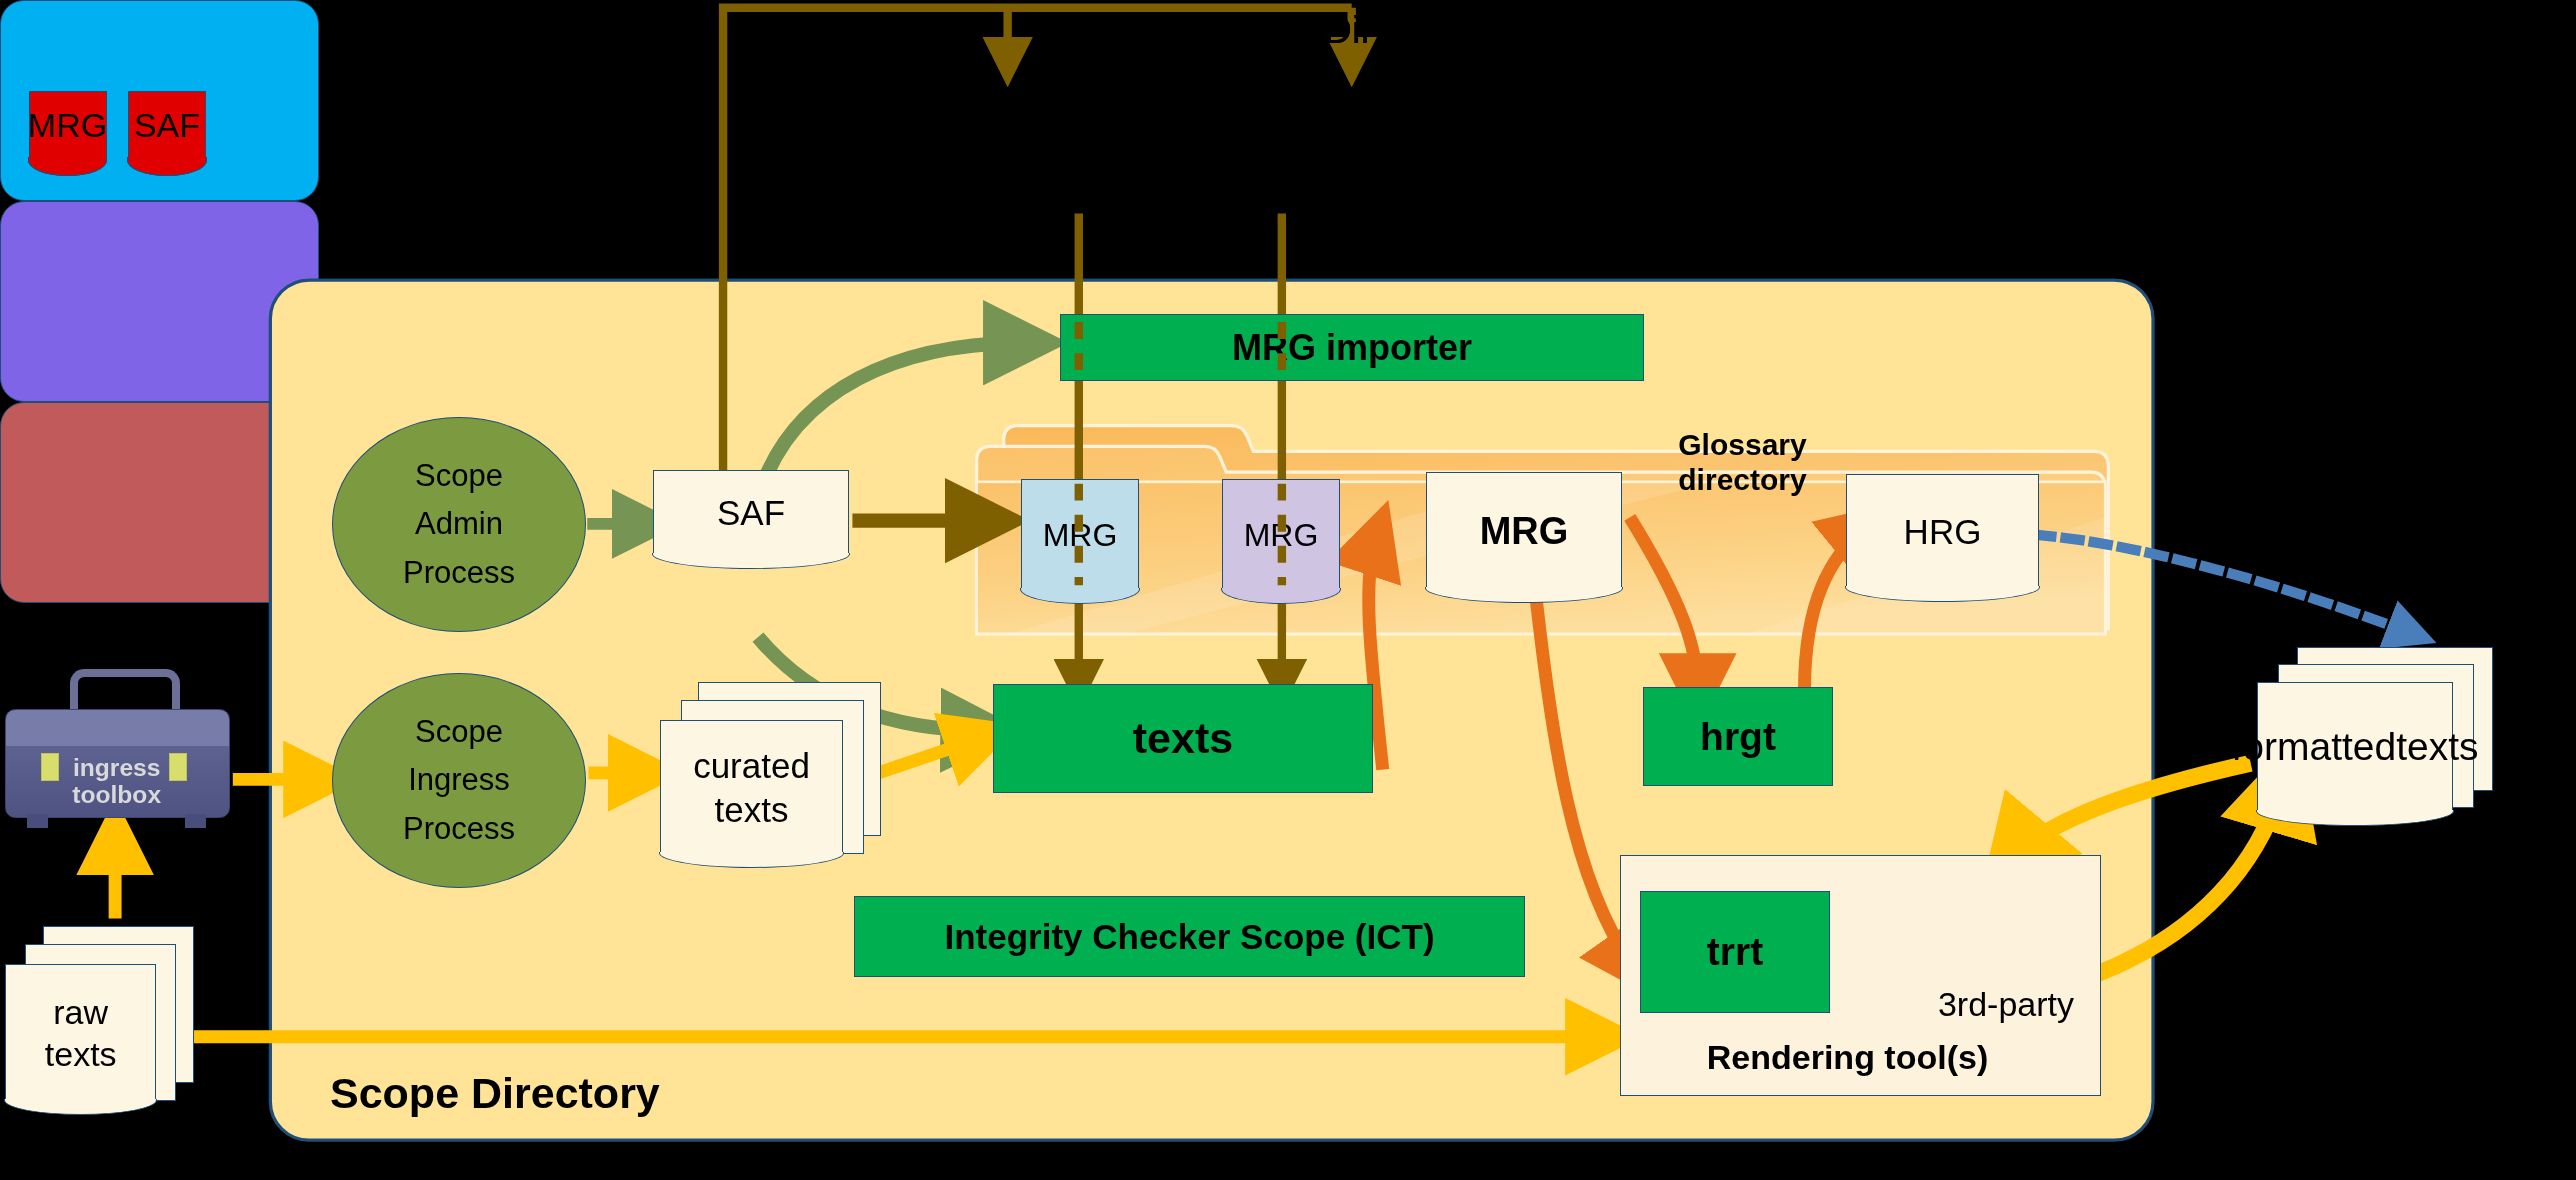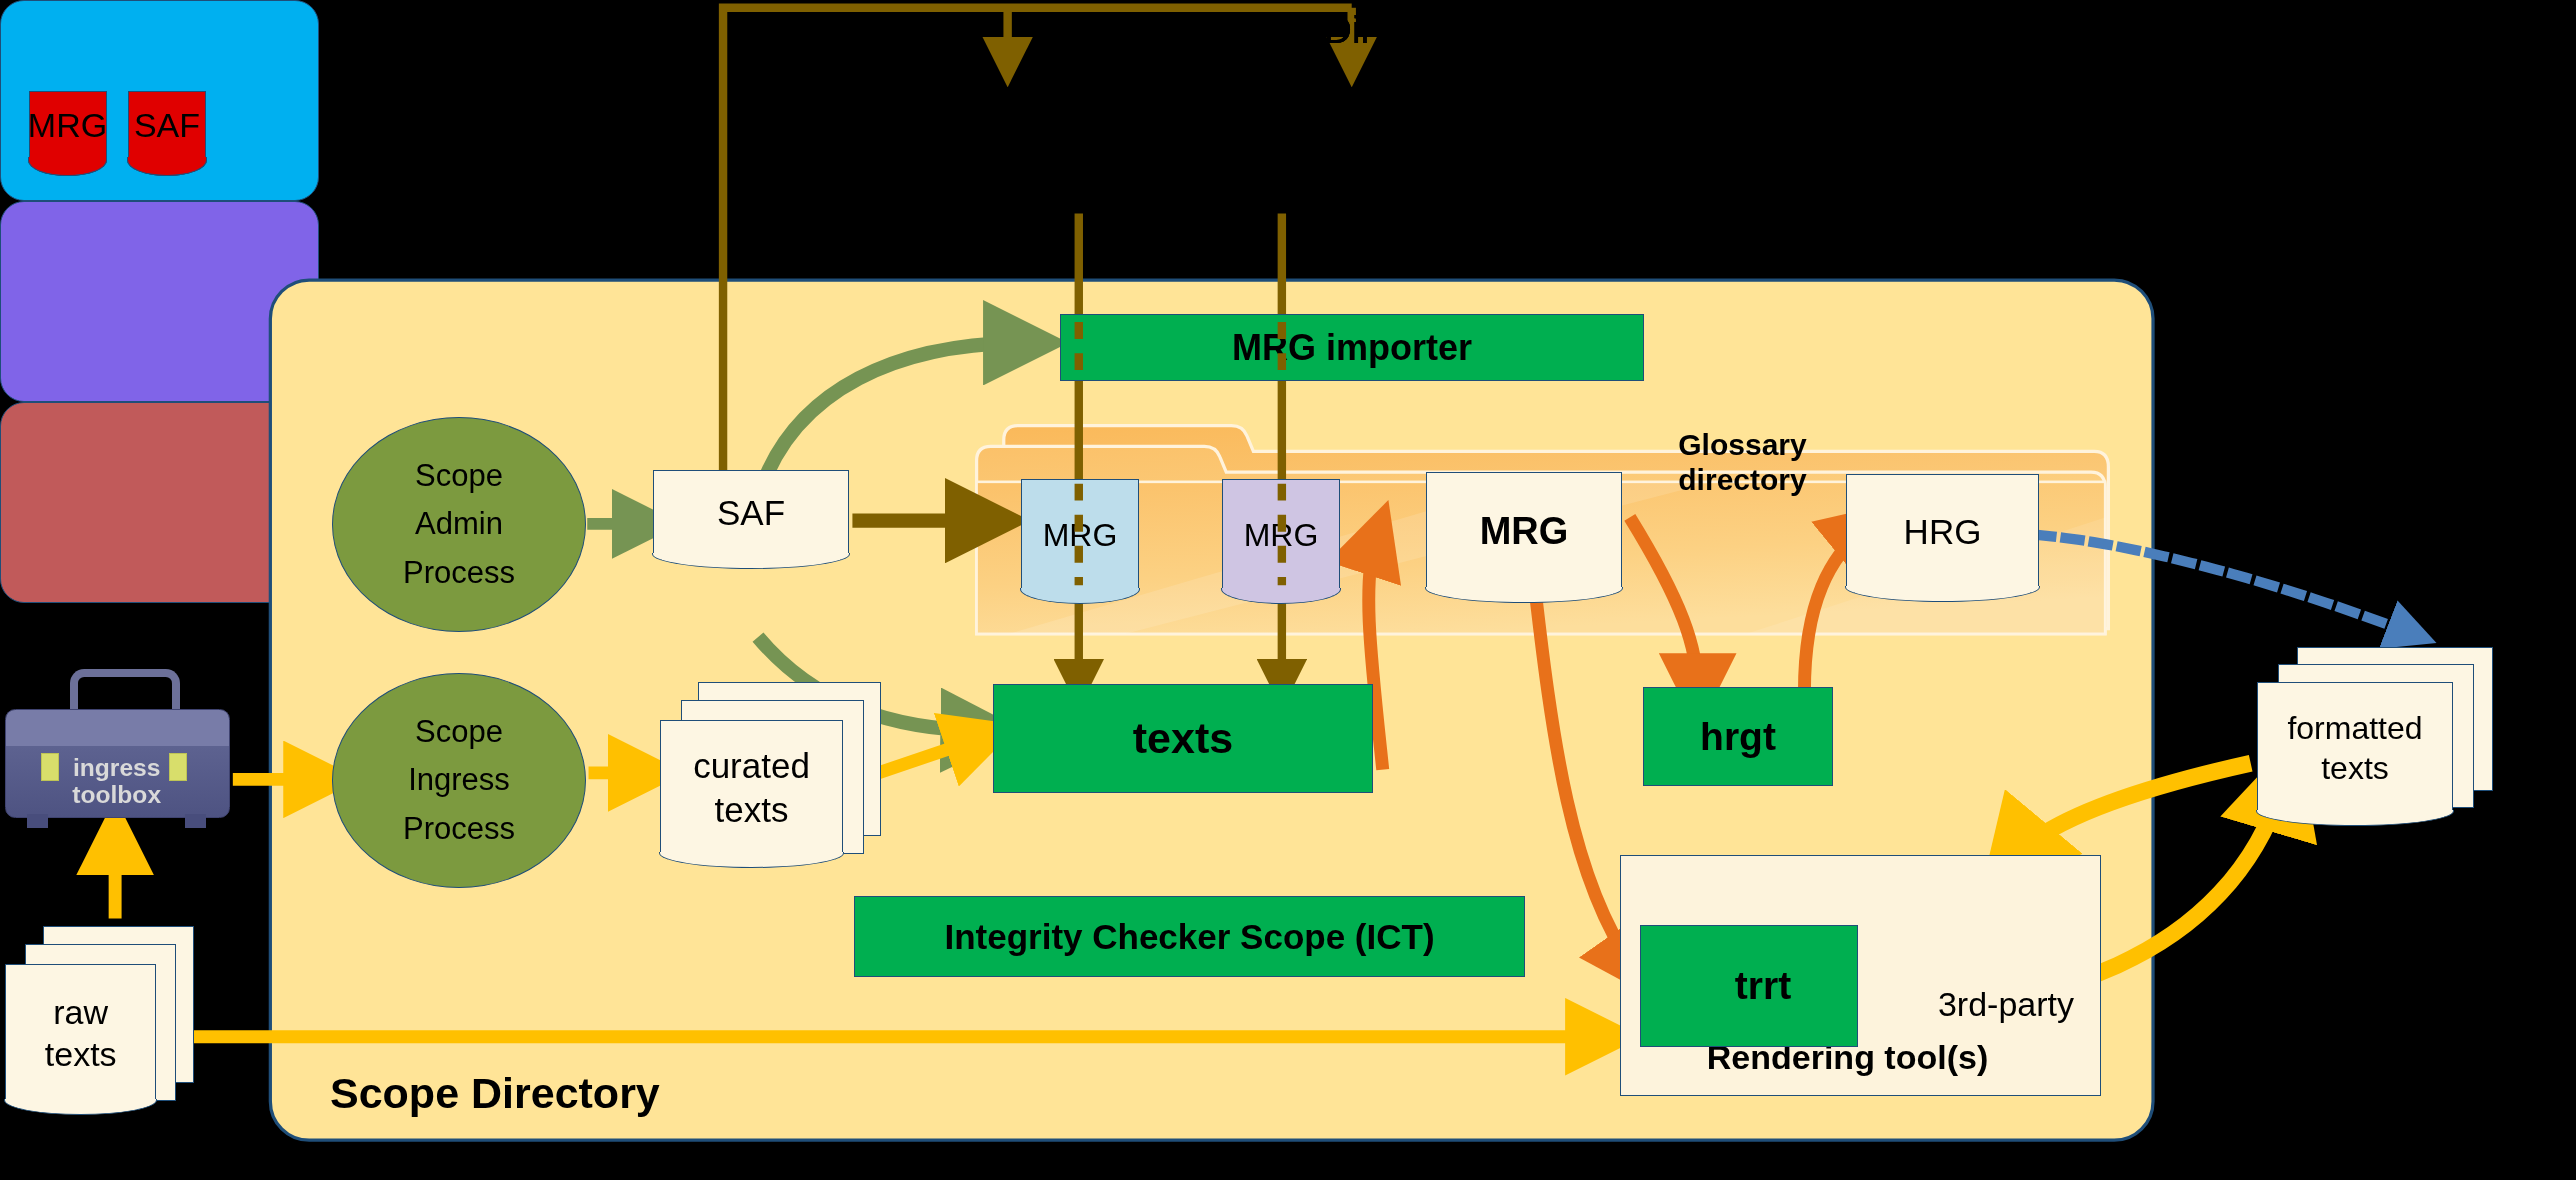--- a/index.html
+++ b/index.html
@@ -206,21 +206,21 @@
   </div>
 
   <div class="green" style="left:854px;top:896px;width:669px;height:79px;font-size:35px;">
     <span>Integrity Checker Scope (ICT)</span>
   </div>
 
   <div class="boxwhite" style="left:1620px;top:855px;width:479px;height:239px;">
     <div class="label" style="left:0;right:26px;top:129px;text-align:right;font-size:34px;">3rd-party</div>
     <div class="label" style="left:0;right:26px;top:182px;text-align:center;font-size:34px;font-weight:bold;">Rendering  tool(s)</div>
   </div>
-  <div class="green" style="left:1640px;top:925px;width:188px;height:120px;font-size:39px;padding-left:28px;">
+  <div class="green" style="left:1640px;top:891px;width:188px;height:120px;font-size:39px;">
     <span>trrt</span>
   </div>
 
   <div class="label" style="left:330px;top:1069px;font-size:43px;font-weight:bold;">
     <span>Scope Directory</span>
   </div>
 
   <div class="toolbox" style="left:5.2px;top:709px;width:223px;height:129px;">
 
     <div style="position:absolute;left:65px;top:-40px;width:94px;height:45px;
@@ -247,21 +247,21 @@
     <div class="stackpage" style="left:19.4px;top:18px;width:149px;height:155px;"></div>
     <div class="doc" style="left:0;top:38px;width:149px;height:136px;flex-direction:column;font-size:34px;line-height:1.25;">
       <span>raw</span>
       <span>texts</span>
     </div>
   </div>
 
   <div style="position:absolute;left:2257px;top:647px;">
     <div class="stackpage" style="left:40px;top:0;width:194px;height:142px;"></div>
     <div class="stackpage" style="left:21px;top:17px;width:194px;height:142px;"></div>
-    <div class="doc" style="left:0;top:35px;width:194px;height:129px;flex-direction:column;font-size:32px;line-height:1.25;">
+    <div class="doc" style="left:0;top:35px;width:194px;height:129px;flex-direction:row;font-size:39px;line-height:1.25;">
       <span>formatted</span>
       <span>texts</span>
     </div>
   </div>
 
   <svg style="position:absolute;left:0;top:0;width:2576px;height:1181px;pointer-events:none;" viewBox="0 0 3983 1826">
     <path d="M1668,498 L1668,575" stroke="#7F6000" stroke-width="13" stroke-dasharray="26 22" fill="none"></path>
     <path d="M1982,498 L1982,575" stroke="#7F6000" stroke-width="13" stroke-dasharray="26 22" fill="none"></path>
     <path d="M1668,748 L1668,905" stroke="#7F6000" stroke-width="13" stroke-dasharray="26 22" fill="none"></path>
     <path d="M1982,748 L1982,905" stroke="#7F6000" stroke-width="13" stroke-dasharray="26 22" fill="none"></path>

